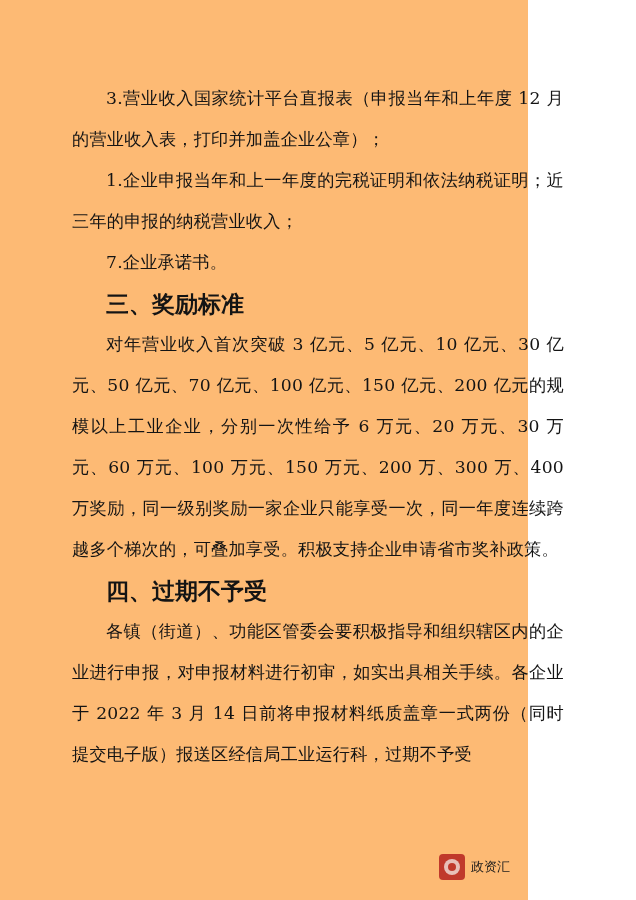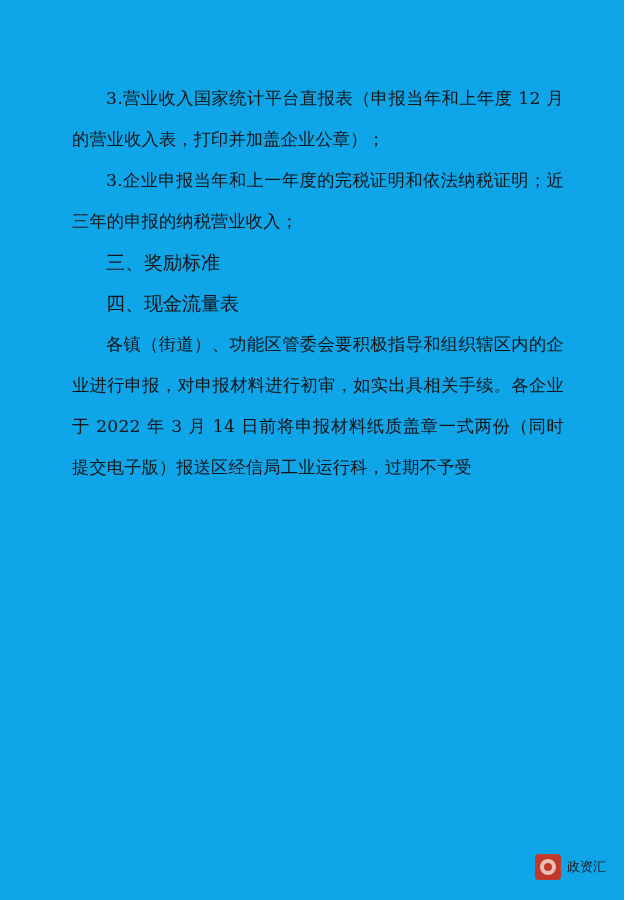--- a/index.html
+++ b/index.html
@@ -13,48 +13,49 @@
     height: 900px;
     position: relative;
     font-family: "DejaVu Serif", "Liberation Serif", serif;
     color: #141414;
     overflow: hidden;
   }
   .page {
     position: absolute;
     left: 0;
     top: 0;
-    width: 624px;
+    width: 528px;
     height: 900px;
-    background: #0ea5e9;
+    background: #fdba74;
   }
   .doc-body {
     position: absolute;
     left: 72px;
     top: 78px;
     width: 492px;
   }
   .para {
     font-size: 17.2px;
     line-height: 41px;
     letter-spacing: 0.2px;
     text-align: justify;
     text-justify: inter-ideograph;
     margin: 0 0 0 0;
     word-break: break-all;
   }
   .indent {
     text-indent: 34px;
   }
   .heading {
-    font-size: 19px;
+    font-size: 23px;
     line-height: 41px;
     text-indent: 34px;
     margin: 0;
     font-family: "DejaVu Serif", "Liberation Serif", serif;
+    font-weight: bold;
   }
   .footer-badge {
     position: absolute;
     right: 18px;
     bottom: 20px;
     display: flex;
     align-items: center;
     gap: 6px;
   }
   .badge-logo {
@@ -93,23 +94,25 @@
     white-space: nowrap;
   }
 </style>
 </head>
 <body>
 
 <div class="page">
 
   <div class="doc-body">
     <p class="para indent">3.营业收入国家统计平台直报表（申报当年和上年度 12 月的营业收入表，打印并加盖企业公章）；</p>
-    <p class="para indent">3.企业申报当年和上一年度的完税证明和依法纳税证明；近三年的申报的纳税营业收入；</p>
+    <p class="para indent">1.企业申报当年和上一年度的完税证明和依法纳税证明；近三年的申报的纳税营业收入；</p>
+    <p class="para indent">7.企业承诺书。</p>
     <p class="heading">三、奖励标准</p>
-    <p class="heading">四、现金流量表</p>
+    <p class="para indent">对年营业收入首次突破 3 亿元、5 亿元、10 亿元、30 亿元、50 亿元、70 亿元、100 亿元、150 亿元、200 亿元的规模以上工业企业，分别一次性给予 6 万元、20 万元、30 万元、60 万元、100 万元、150 万元、200 万、300 万、400 万奖励，同一级别奖励一家企业只能享受一次，同一年度连续跨越多个梯次的，可叠加享受。积极支持企业申请省市奖补政策。</p>
+    <p class="heading">四、过期不予受</p>
     <p class="para indent">各镇（街道）、功能区管委会要积极指导和组织辖区内的企业进行申报，对申报材料进行初审，如实出具相关手续。各企业于 2022 年 3 月 14 日前将申报材料纸质盖章一式两份（同时提交电子版）报送区经信局工业运行科，过期不予受</p>
   </div>
 
   <div class="footer-badge">
     <span class="badge-logo"></span>
     <span class="badge-text">政资汇</span>
   </div>
 
 </div>
 

